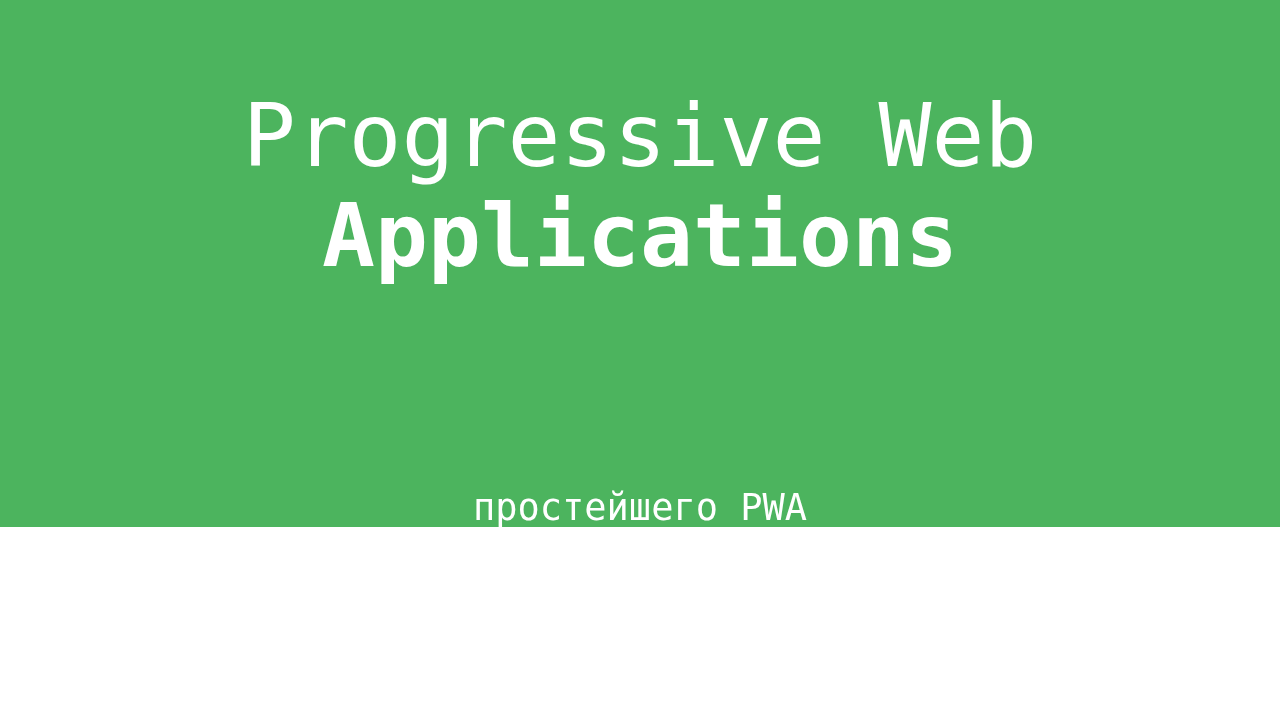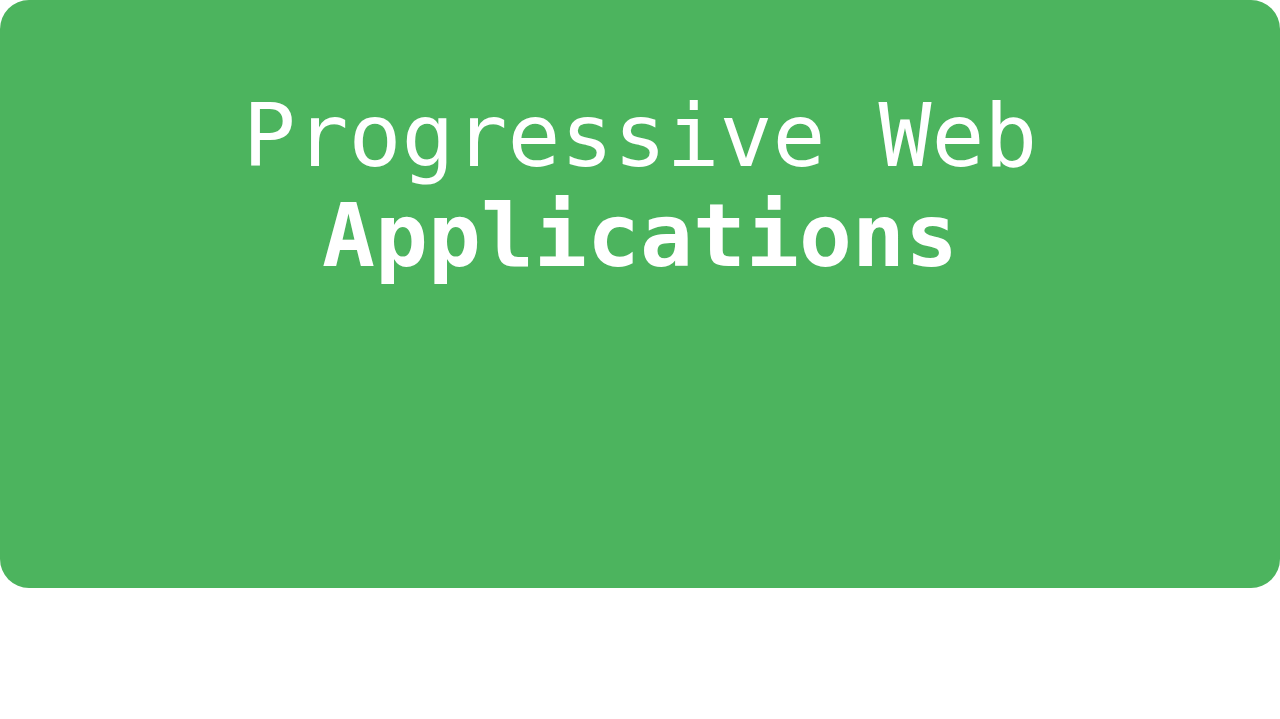--- a/index.html
+++ b/index.html
@@ -11,27 +11,26 @@
   body {
     width: 1280px;
     height: 719px;
     overflow: hidden;
     font-family: "DejaVu Sans Mono", "Liberation Mono", monospace;
   }
 
   #slide {
     position: relative;
     width: 1280px;
-    height: 588px;
+    height: 527px;
     box-sizing: border-box;
     display: flex;
     flex-direction: column;
     align-items: center;
     background: #4CB45E;
-    border-radius: 29px;
   }
 
   #title-block {
     position: absolute;
     left: 0;
     top: 86px;
     width: 1280px;
     text-align: center;
   }
 
@@ -69,15 +68,16 @@
 <body>
 
 <div id="slide" style="background: rgb(76, 180, 94);">
 
   <div id="title-block">
     <span class="title-line" style="color: rgb(255, 255, 255);">Progressive Web</span>
     <span class="title-line" style="color: rgb(255, 255, 255); font-weight: bold;">Applications</span>
   </div>
 
   <div id="subtitle-block">
+    <span class="subtitle-line" style="color: rgb(255, 255, 255);">простейшего PWA</span>
   </div>
 
 </div>
 
 </body></html>

